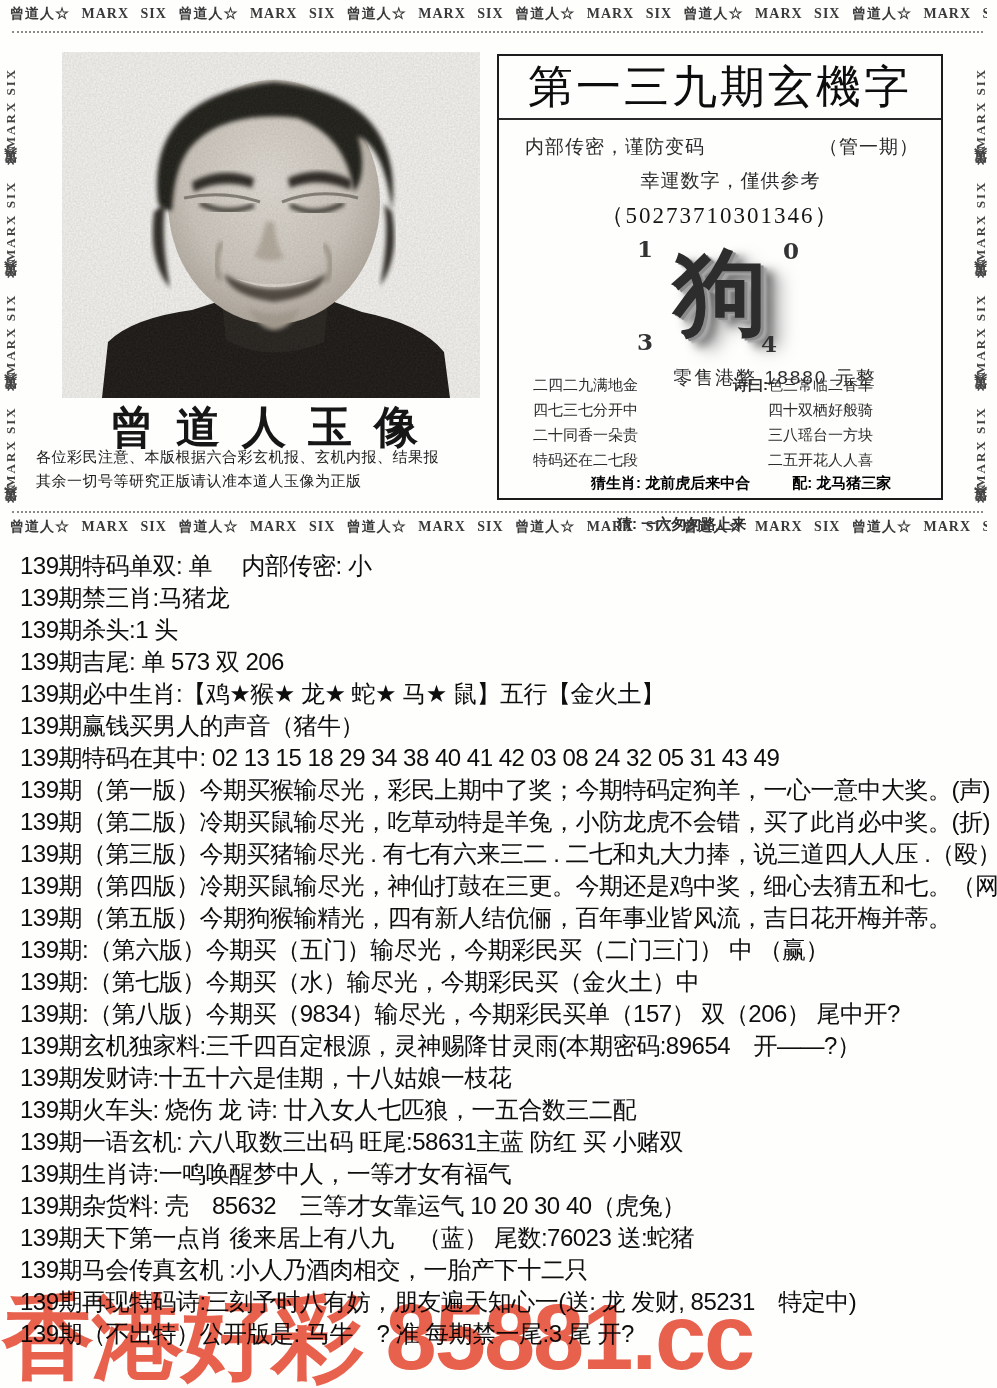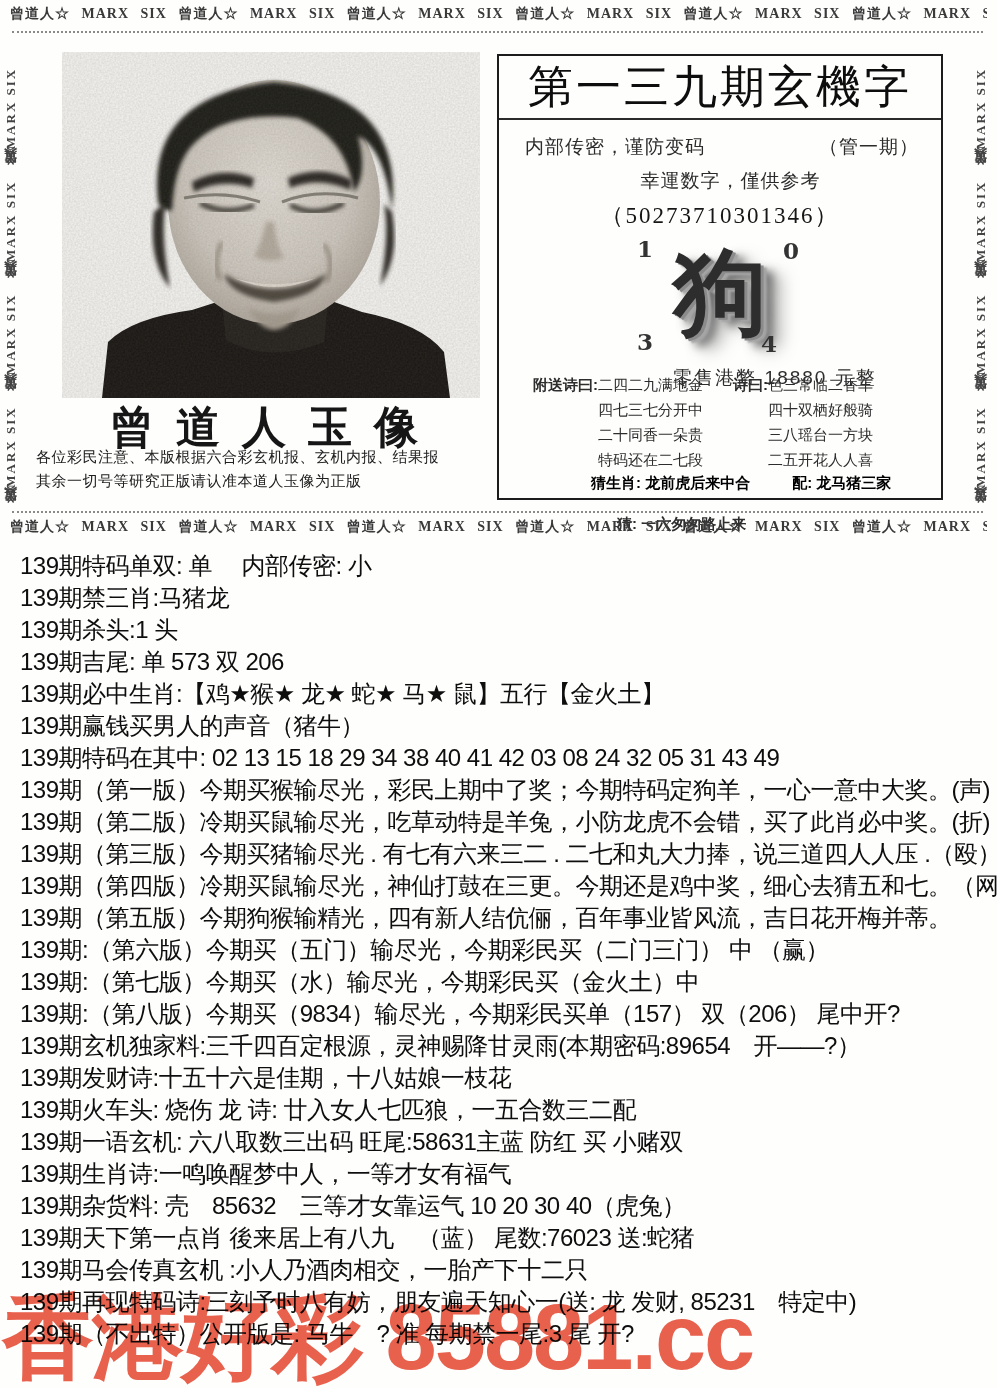--- a/index.html
+++ b/index.html
@@ -186,21 +186,20 @@
     <div class="dog-area">
       <span class="corner tl">1</span>
       <span class="corner tr">0</span>
       <span class="dog-char">狗</span>
       <span class="corner bl">3</span>
       <span class="corner br">4</span>
     </div>
     <div class="price">零售港幣 18880 元整</div>
     <div class="poems">
       <div class="poem left">
-        <span class="poem-label">附送诗曰:</span>
         <div class="verses">
           <div>二四二九满地金</div>
           <div>四七三七分开中</div>
           <div>二十同香一朵贵</div>
           <div>特码还在二七段</div>
         </div>
       </div>
       <div class="poem right">
         <span class="poem-label">诗曰:</span>
         <div class="verses">

